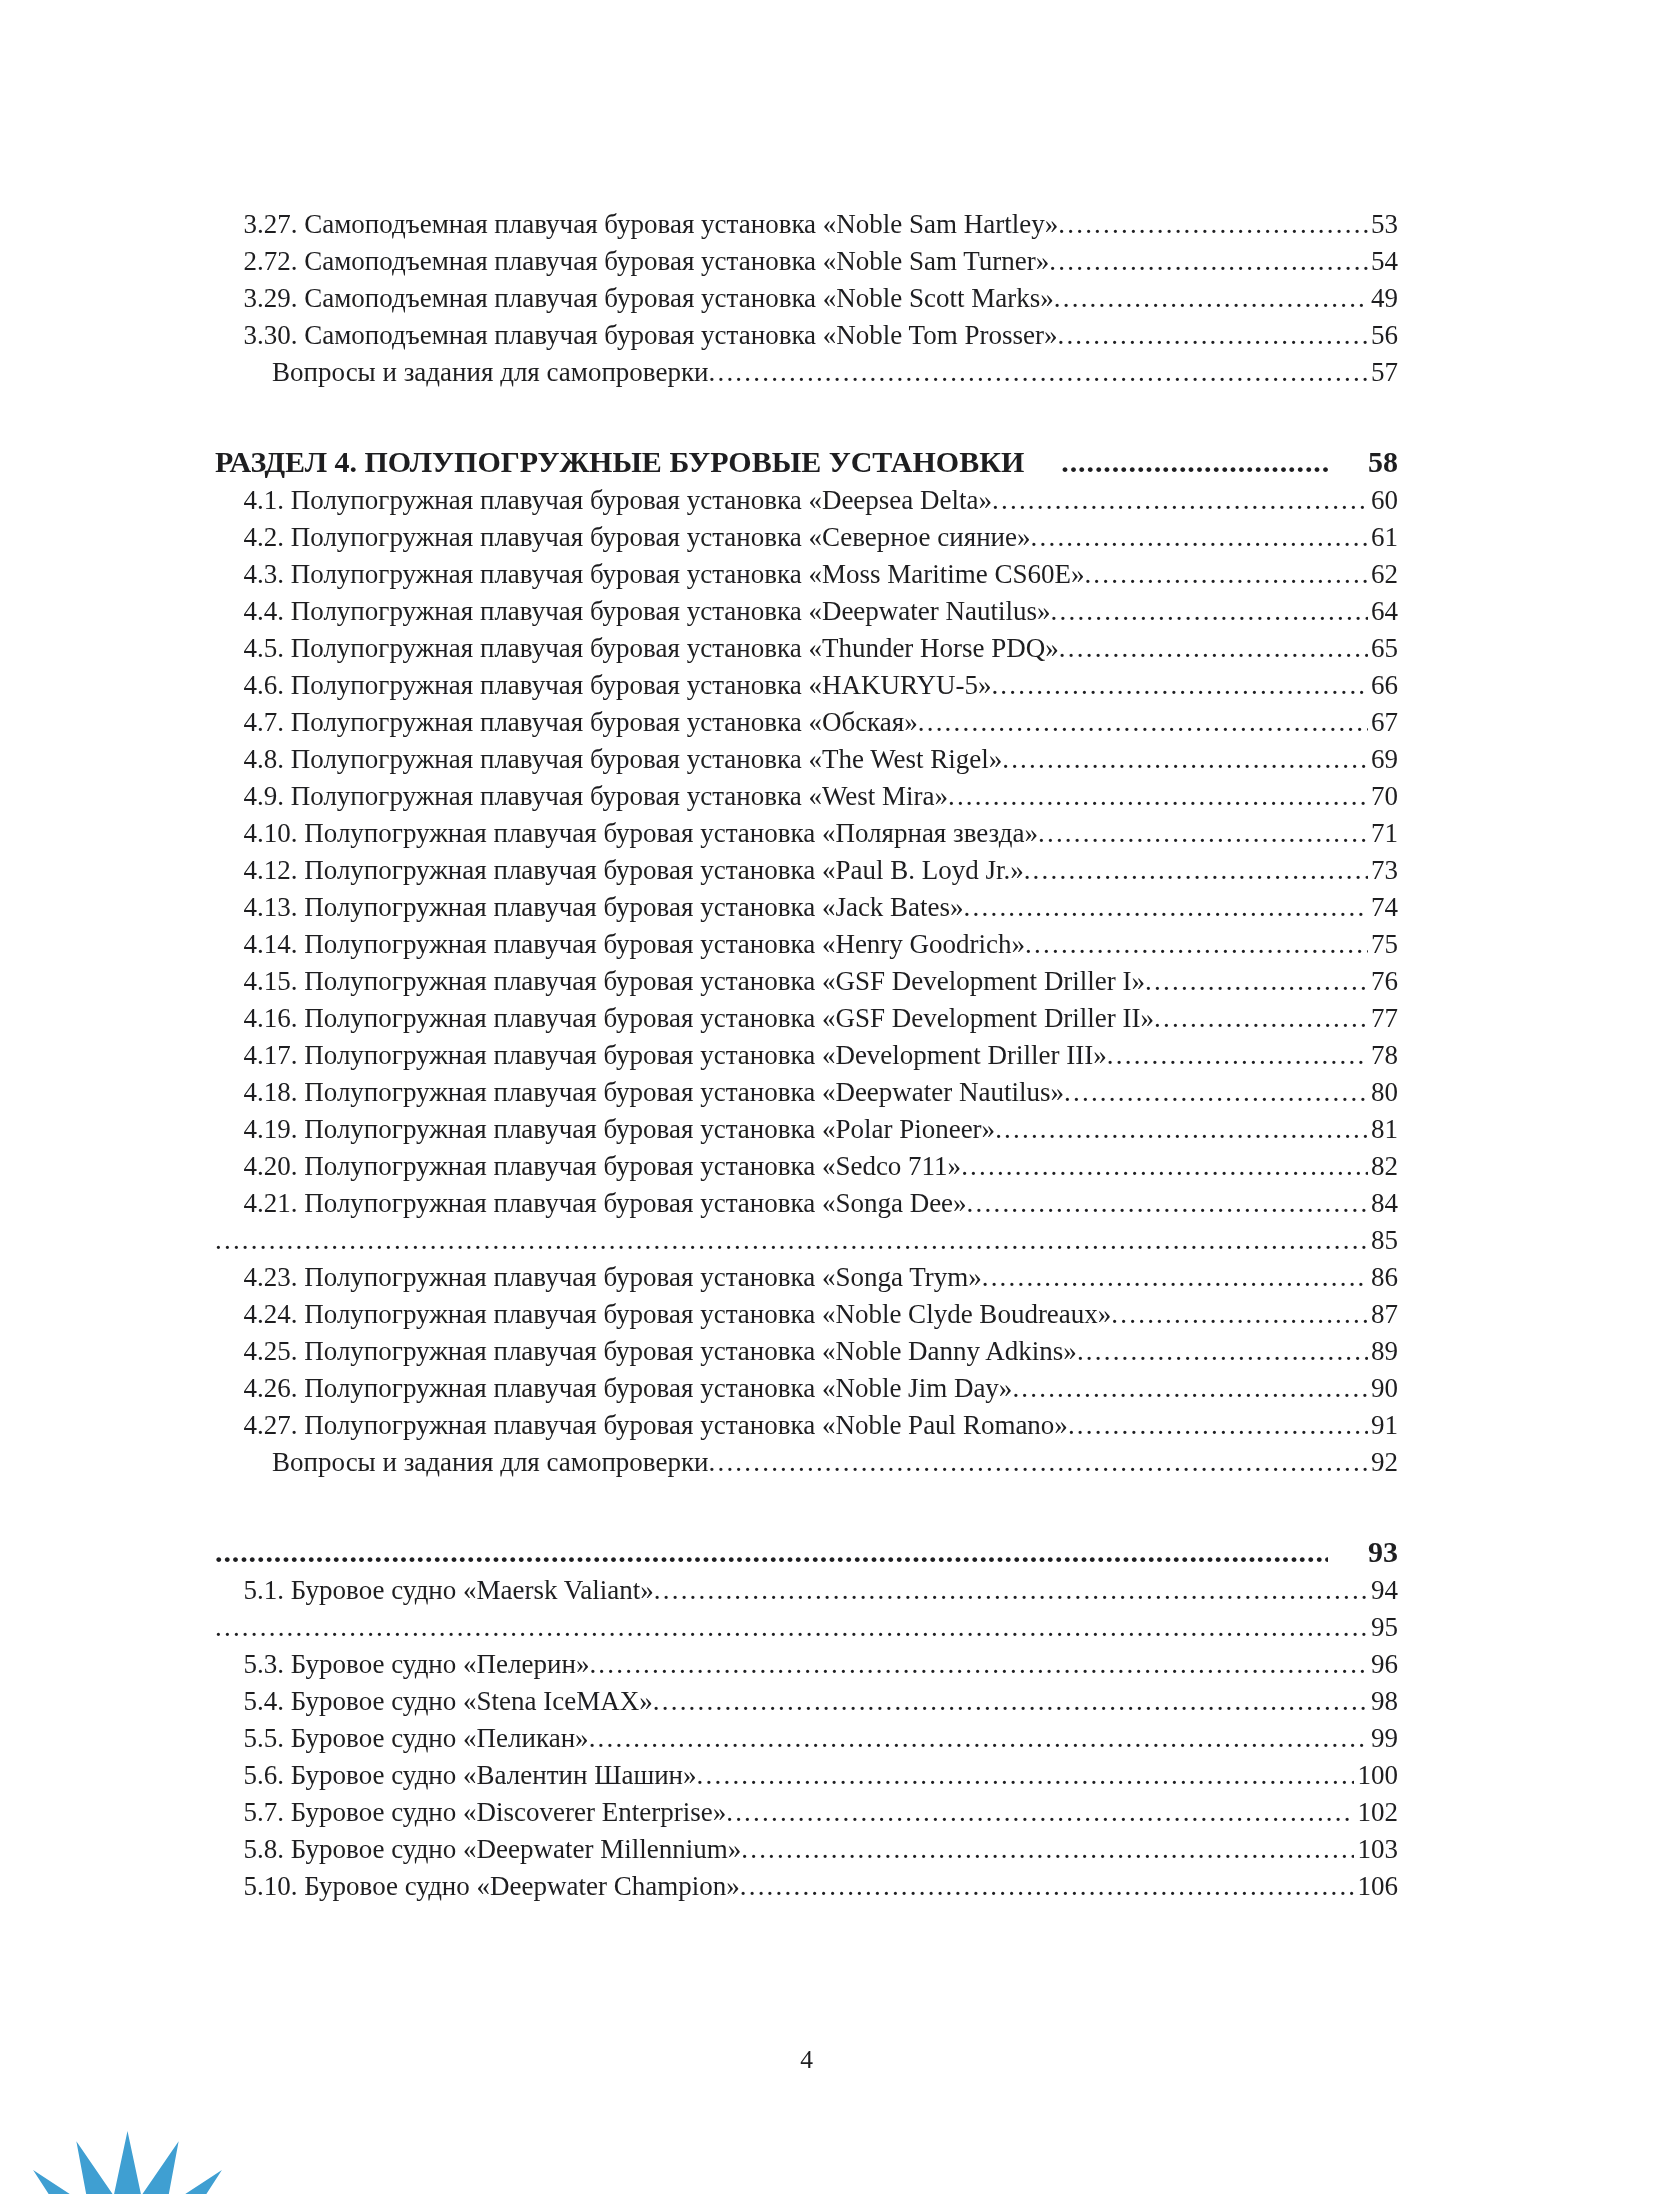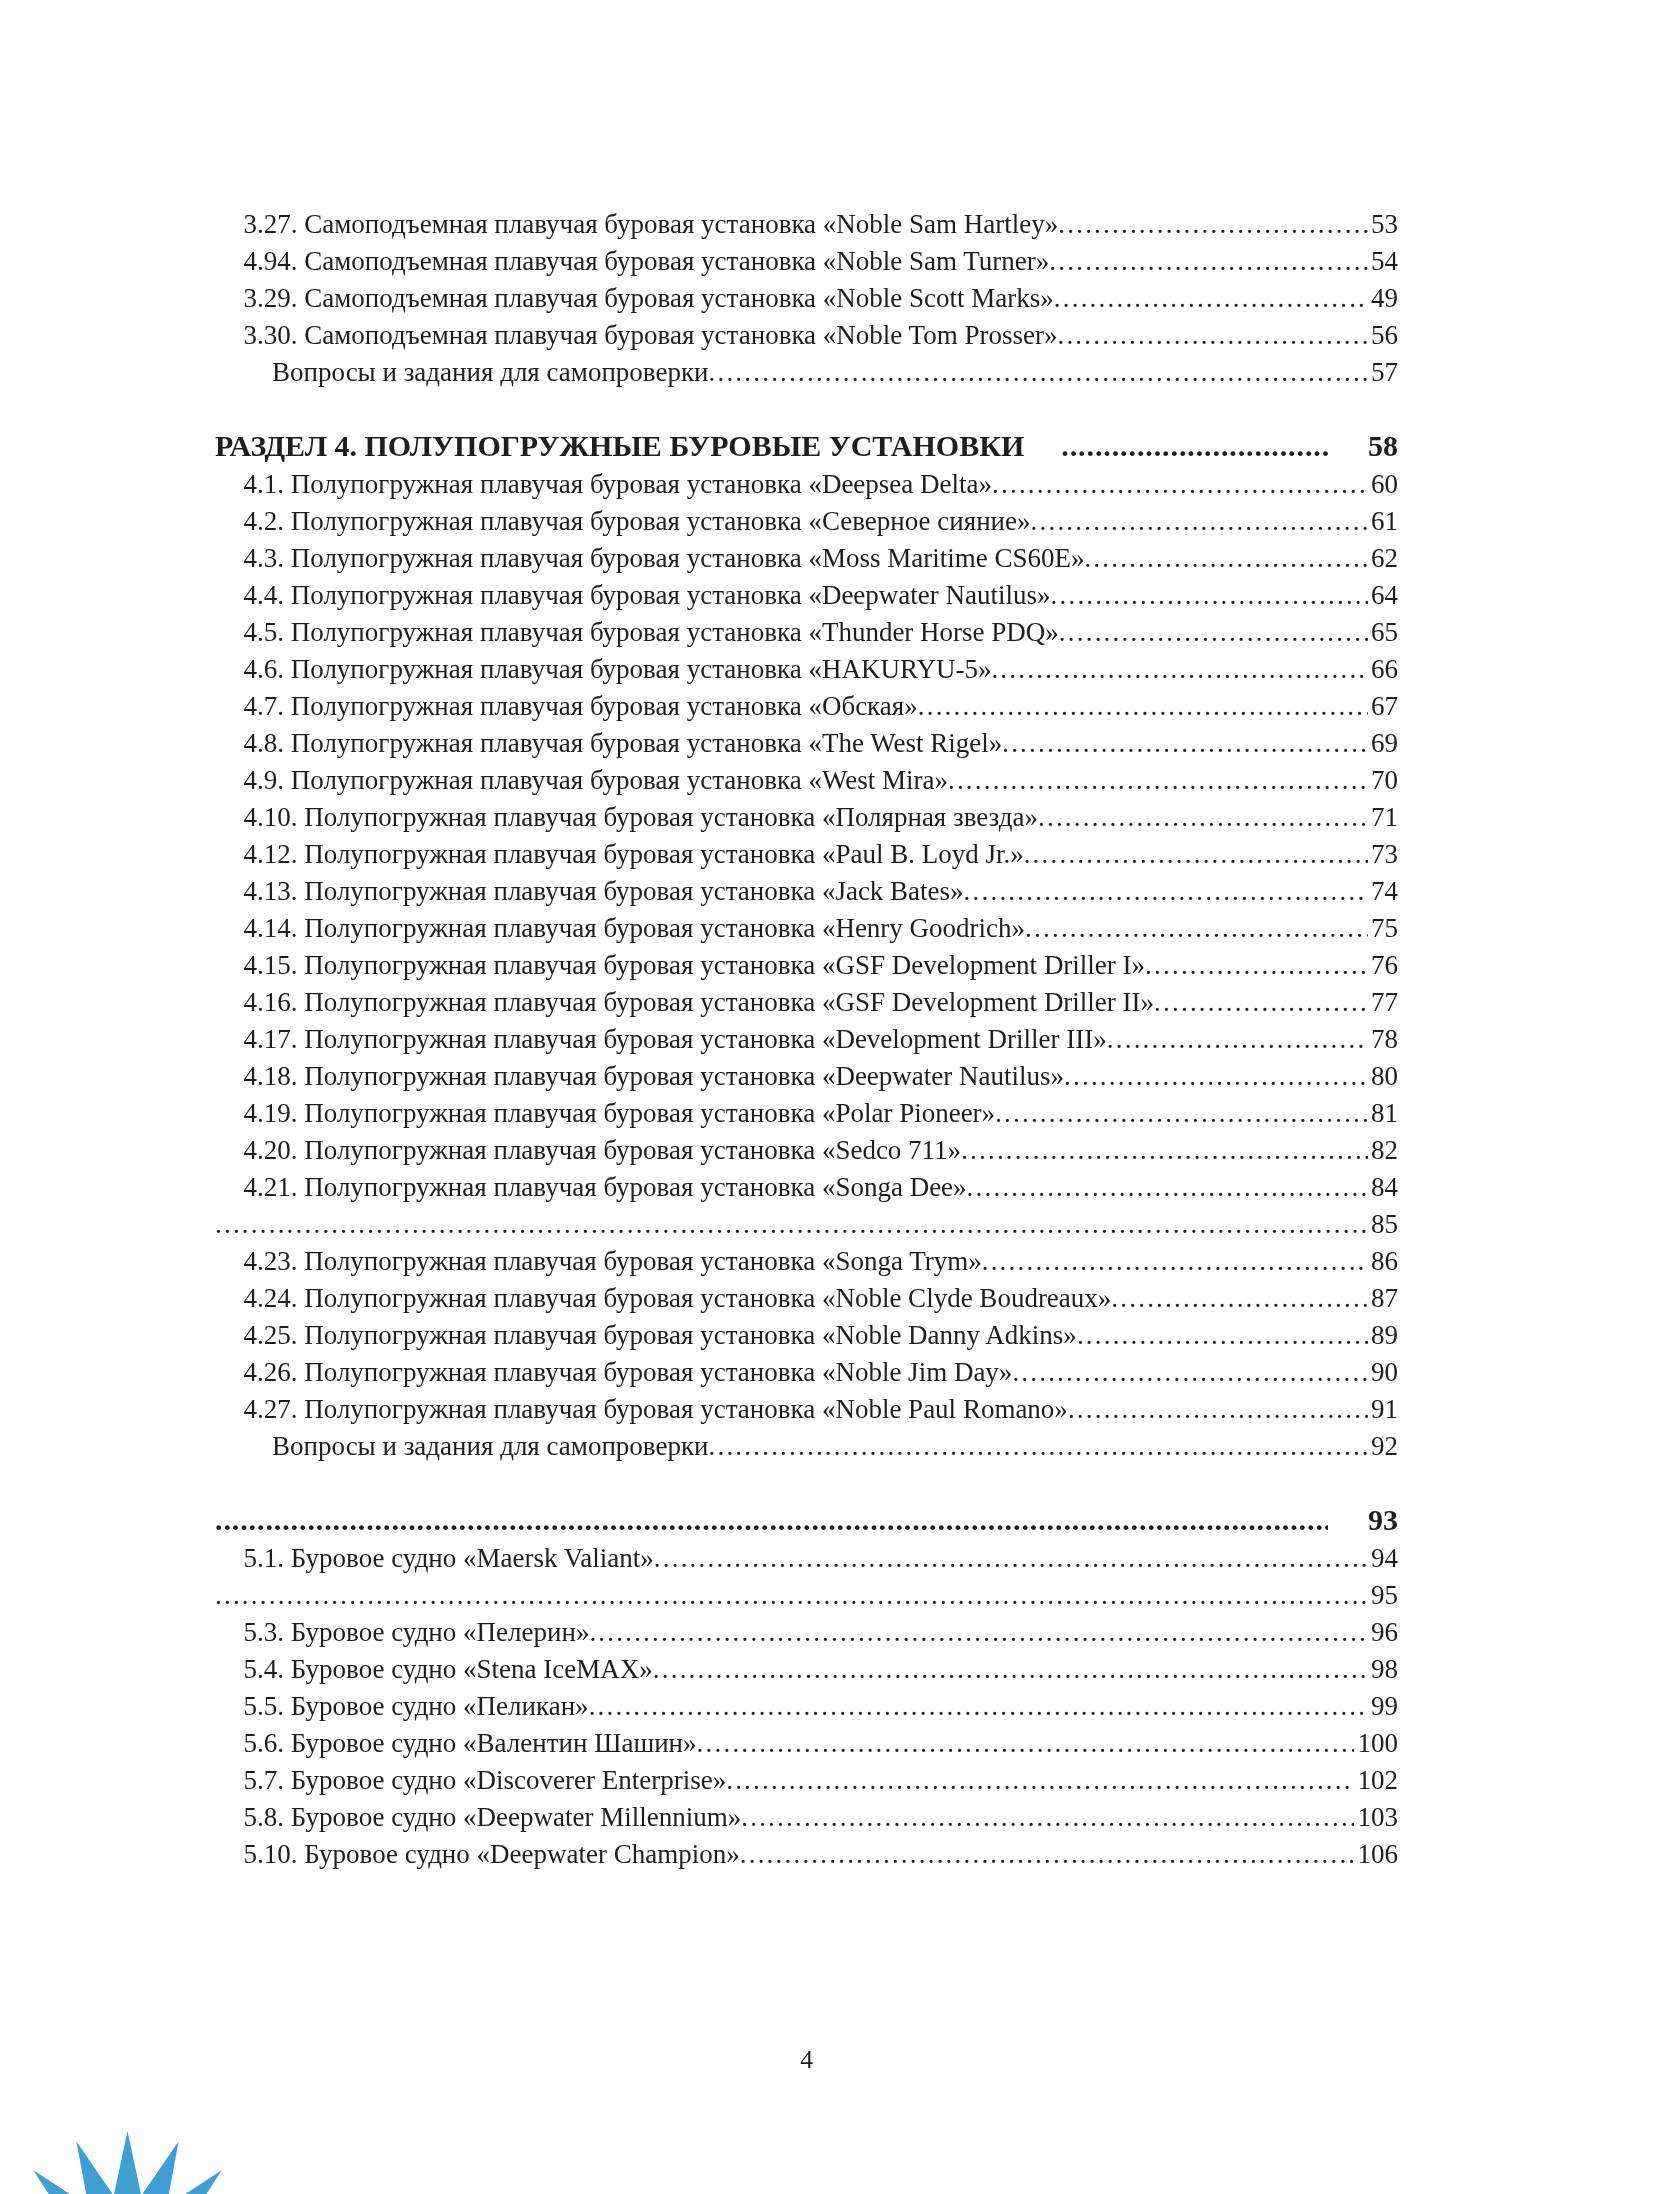--- a/index.html
+++ b/index.html
@@ -25,21 +25,21 @@
   .toc-row.subentry .t { padding-left:57px; }
   .toc-row .dots { flex:1 1 17.6px; overflow:hidden; min-width:17.6px; }
   .toc-row .dots::after {
     content:"......................................................................................................................................................................";
     letter-spacing:2.2px;
   }
   .toc-row .pg { flex:0 0 auto; margin-left:3.5px; text-align:right; }
   .toc-row.header {
     font-weight:bold;
     font-size:30px; line-height:40px;
-    margin-top:35px;
+    margin-top:51px;
     gap:37px;
   }
   .toc-row.header .dots::after { letter-spacing:0.9px; }
 
   
   .page-number {
     position:absolute; top:2045px; left:215px; width:1183px;
     text-align:center; font-size:25.5px;
   }
 
@@ -65,21 +65,21 @@
 <div class="page">
 
   <div class="toc">
 
   <div class="toc-row entry">
         <span class="t">3.27. Самоподъемная плавучая буровая установка «Noble Sam Hartley»</span>
         <span class="dots"></span>
         <span class="pg">53</span>
       </div>
       <div class="toc-row entry">
-        <span class="t">4.94. Самоподъемная плавучая буровая установка «Noble Sam Turner»</span>
+        <span class="t">2.72. Самоподъемная плавучая буровая установка «Noble Sam Turner»</span>
         <span class="dots"></span>
         <span class="pg">54</span>
       </div>
       <div class="toc-row entry">
         <span class="t">3.29. Самоподъемная плавучая буровая установка «Noble Scott Marks»</span>
         <span class="dots"></span>
         <span class="pg">49</span>
       </div>
       <div class="toc-row entry">
         <span class="t">3.30. Самоподъемная плавучая буровая установка «Noble Tom Prosser»</span>

